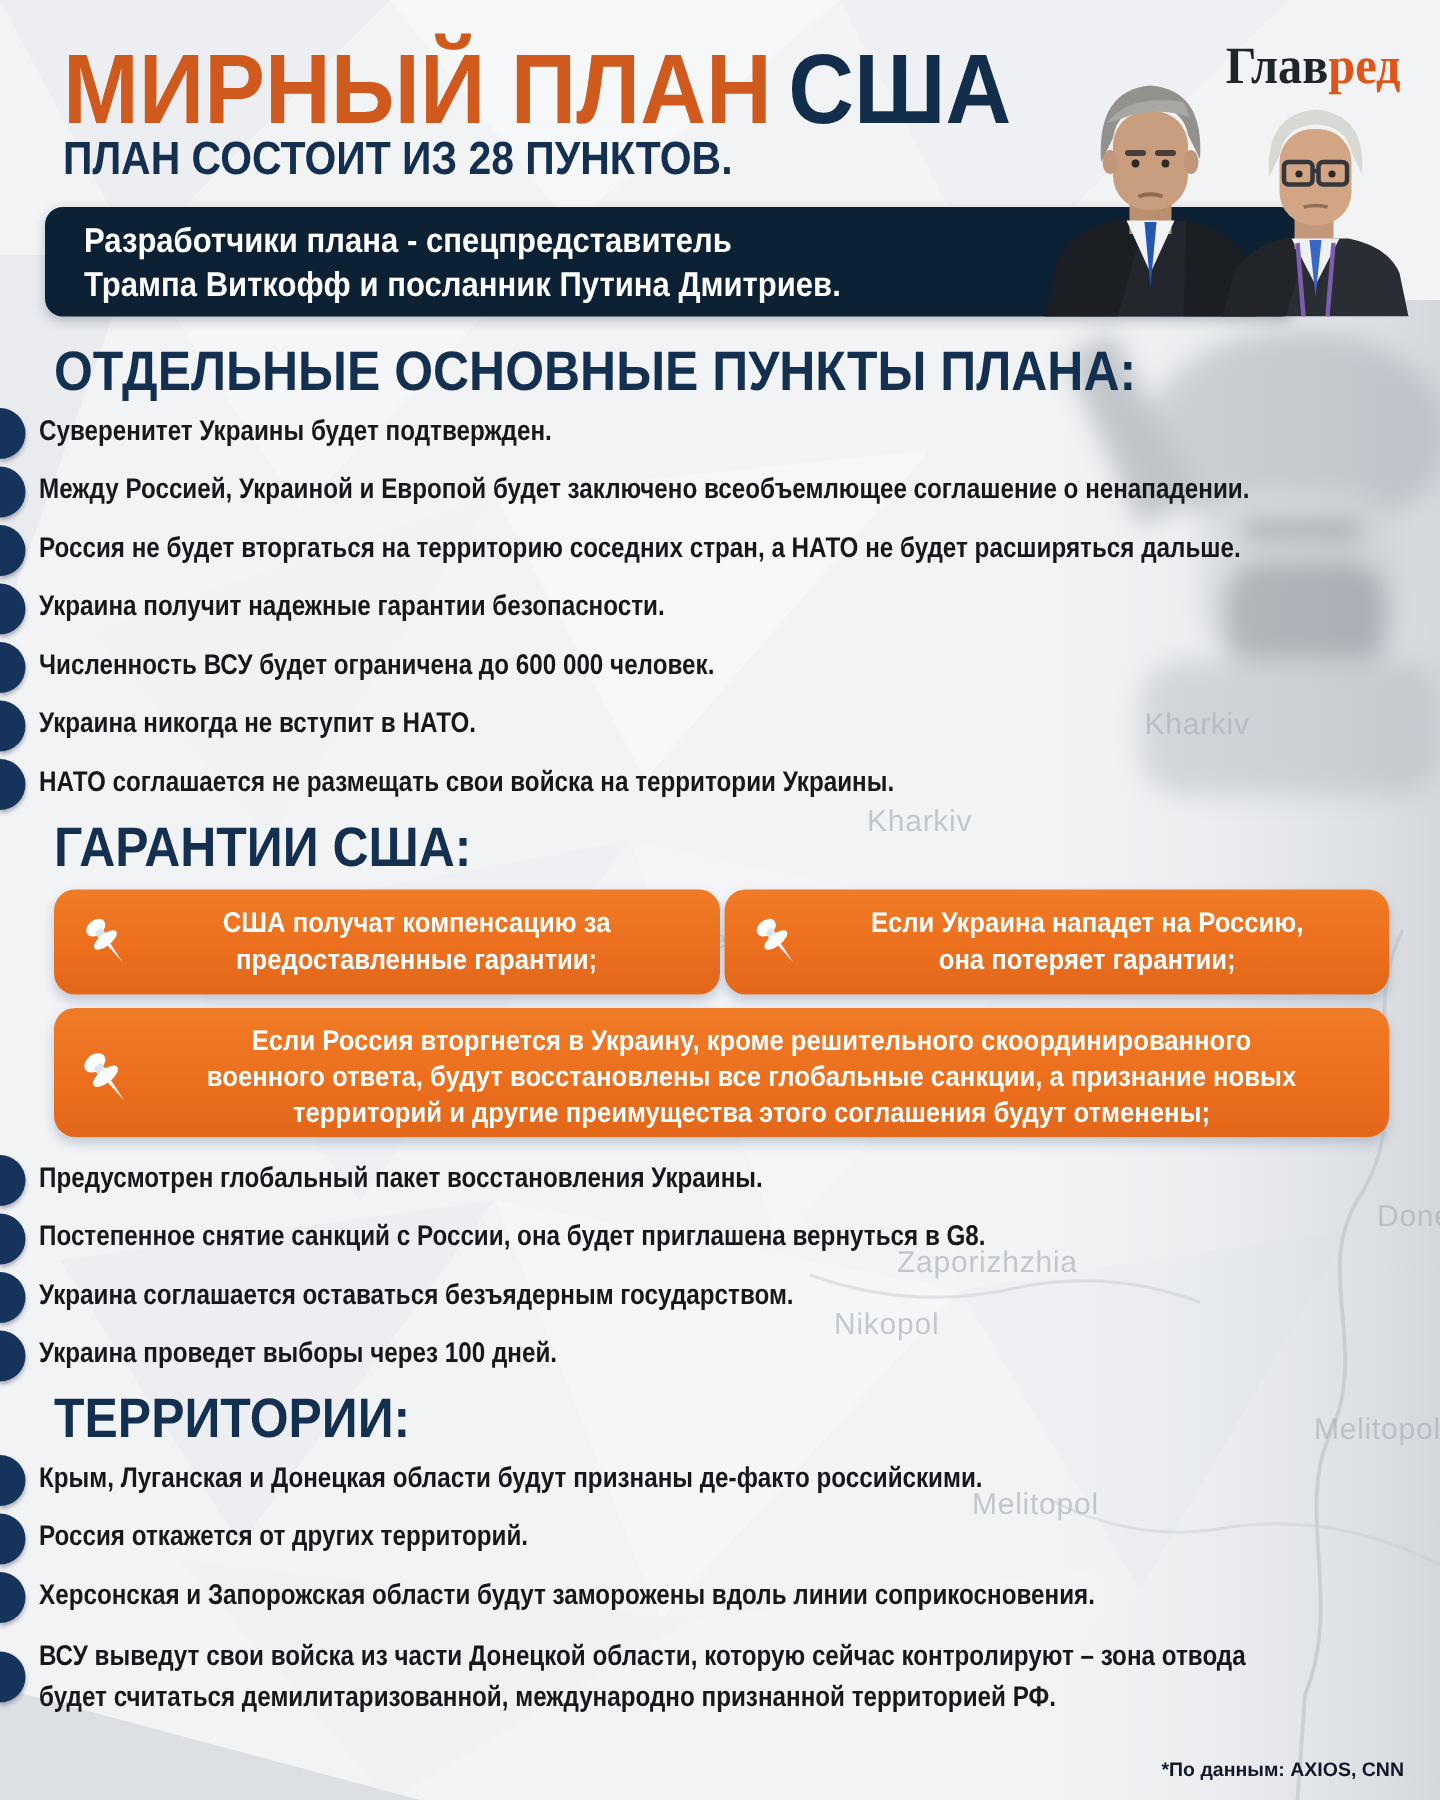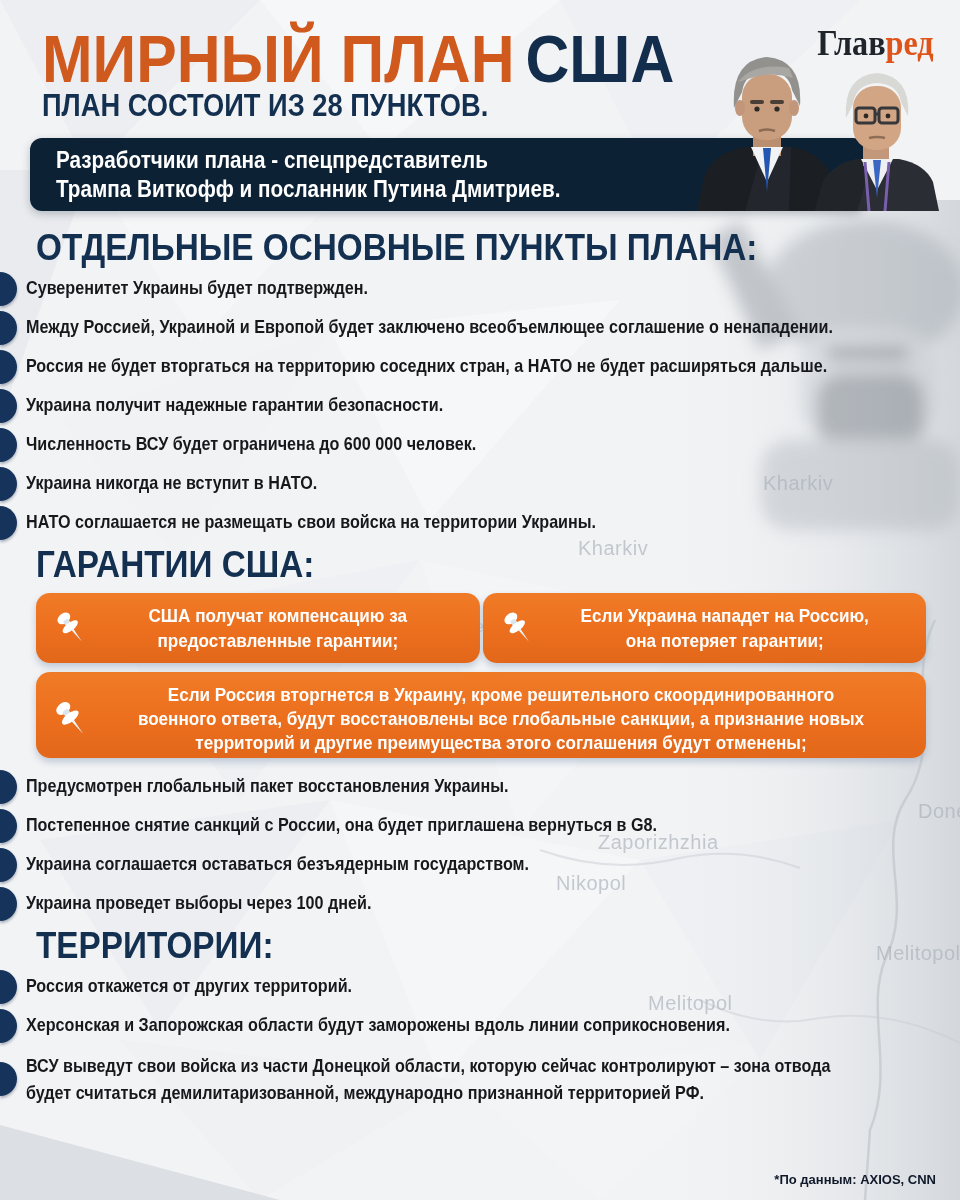--- a/index.html
+++ b/index.html
@@ -280,20 +280,21 @@
 
     <div class="after-cards"></div>
 
     <div class="row"><span class="pill"></span><span class="cx t">Предусмотрен глобальный пакет восстановления Украины.</span></div>
     <div class="row"><span class="pill"></span><span class="cx t">Постепенное снятие санкций с России, она будет приглашена вернуться в G8.</span></div>
     <div class="row"><span class="pill"></span><span class="cx t">Украина соглашается оставаться безъядерным государством.</span></div>
     <div class="row"><span class="pill"></span><span class="cx t">Украина проведет выборы через 100 дней.</span></div>
 
     <h2 class="sec sec3"><span class="cx">ТЕРРИТОРИИ:</span></h2>
 
+    <div class="row"><span class="pill"></span><span class="cx t">Крым, Луганская и Донецкая области будут признаны де-факто российскими.</span></div>
     <div class="row"><span class="pill"></span><span class="cx t">Россия откажется от других территорий.</span></div>
     <div class="row"><span class="pill"></span><span class="cx t">Херсонская и Запорожская области будут заморожены вдоль линии соприкосновения.</span></div>
     <div class="row" style="line-height:27px">
       <span class="pill"></span>
       <span class="cx t blk" style="display:block">ВСУ выведут свои войска из части Донецкой области, которую сейчас контролируют – зона отвода</span>
       <span class="cx t blk" style="display:block">будет считаться демилитаризованной, международно признанной территорией РФ.</span>
     </div>
 
   </div>
 

